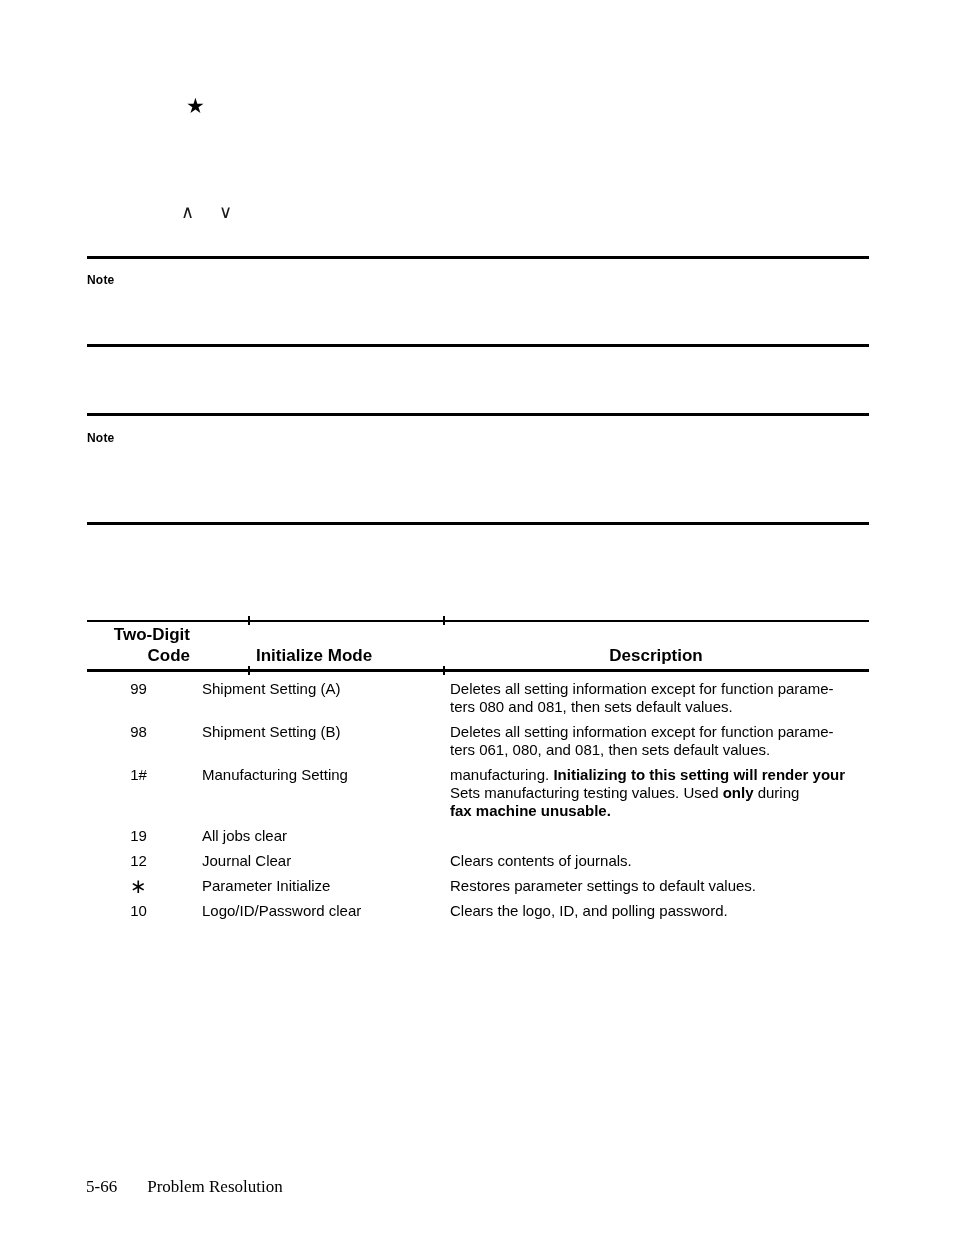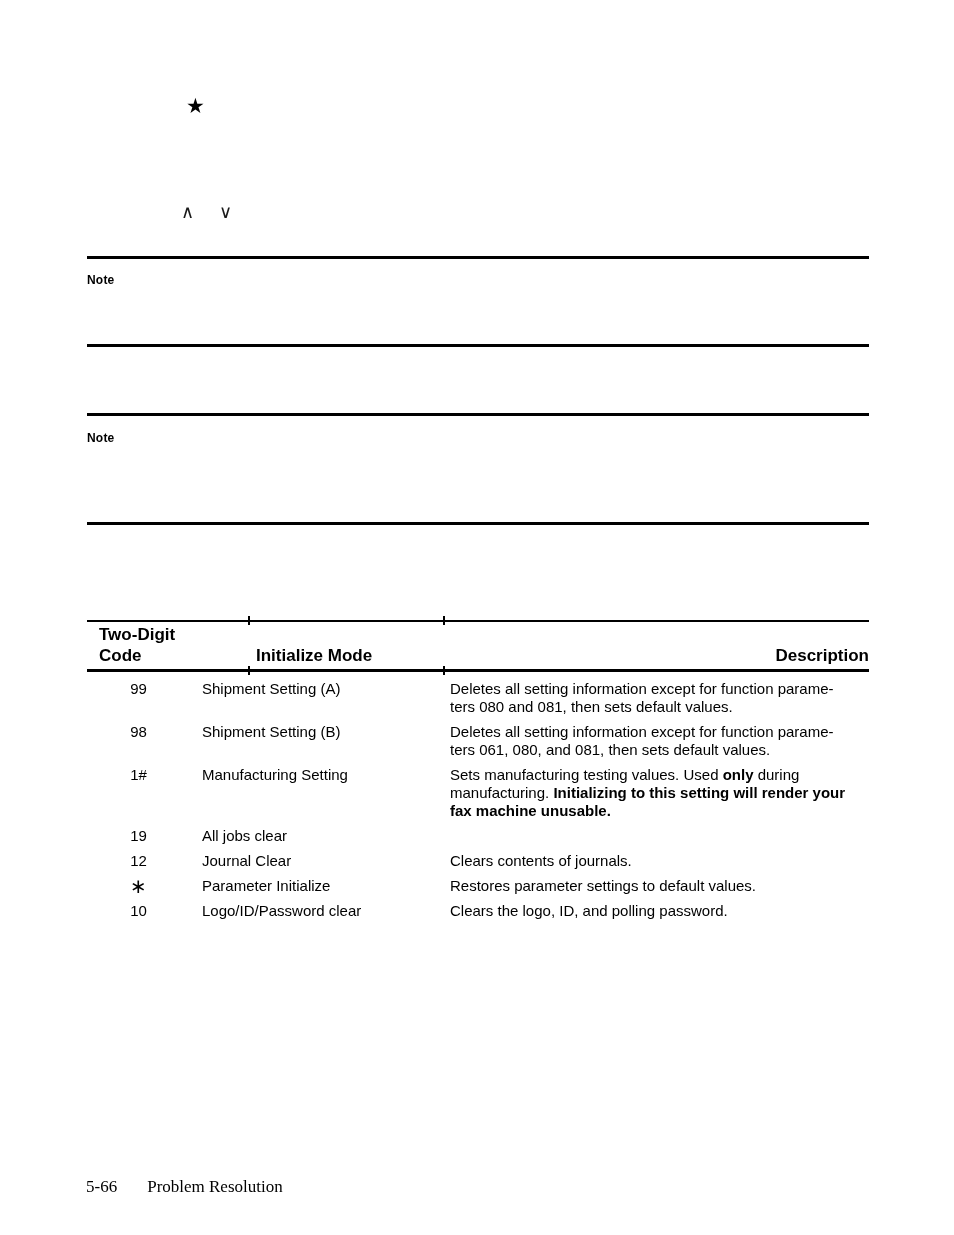--- a/index.html
+++ b/index.html
@@ -11,23 +11,23 @@
   .abs{position:absolute;}
   .rule{position:absolute;left:87px;width:782px;height:3px;background:#000;}
   .thin-rule{position:absolute;left:87px;width:782px;height:2px;background:#000;}
   .thick-rule{position:absolute;left:87px;width:782px;height:3px;background:#000;}
   .tick{position:absolute;width:2px;height:9px;background:#000;}
   .note{font-weight:bold;font-size:12px;letter-spacing:0.2px;}
   .sym{font-family:"DejaVu Sans",sans-serif;}
   .star{font-size:21px;line-height:21px;}
   .caret{font-size:18px;line-height:18px;color:#1a1a1a;}
   .thead{font-weight:bold;font-size:17px;line-height:21px;}
-  #col1-head{left:99px;top:624px;width:103px;text-align:left;}
+  #col1-head{left:87px;top:624px;width:103px;text-align:right;}
   #col2-head{left:256px;top:645px;}
-  #col3-head{left:443px;top:645px;width:426px;text-align:right;}
+  #col3-head{left:443px;top:645px;width:426px;text-align:center;}
   #table-body{left:87px;top:680px;width:782px;}
   .trow{display:flex;align-items:flex-start;margin-bottom:7px;font-size:15px;line-height:18px;}
   .tcode{width:103px;flex:none;text-align:center;}
   .tcode.symcode{font-family:"DejaVu Sans",sans-serif;font-size:20px;line-height:18px;}
   .tmode{width:235px;flex:none;margin-left:12px;}
   .tdesc{flex:1;margin-left:13px;}
   .b{font-weight:bold;}
   #footer{left:86px;top:1177px;font-family:"Liberation Serif",serif;font-size:17px;display:flex;gap:30px;}
 </style>
 </head>
@@ -74,22 +74,22 @@
       <div class="tmode">Shipment Setting (B)</div>
       <div class="tdesc">
         <div><span>Deletes all setting information except for function parame-</span></div>
         <div><span>ters 061, 080, and 081, then sets default values.</span></div>
       </div>
     </div>
     <div class="trow">
       <div class="tcode">1#</div>
       <div class="tmode">Manufacturing Setting</div>
       <div class="tdesc">
+        <div><span>manufacturing. </span><span class="b">Initializing to this setting will render your</span></div>
         <div><span>Sets manufacturing testing values. Used </span><span class="b">only</span><span> during</span></div>
-        <div><span>manufacturing. </span><span class="b">Initializing to this setting will render your</span></div>
         <div><span class="b">fax machine unusable.</span></div>
       </div>
     </div>
     <div class="trow">
       <div class="tcode">19</div>
       <div class="tmode">All jobs clear</div>
     </div>
     <div class="trow">
       <div class="tcode">12</div>
       <div class="tmode">Journal Clear</div>

